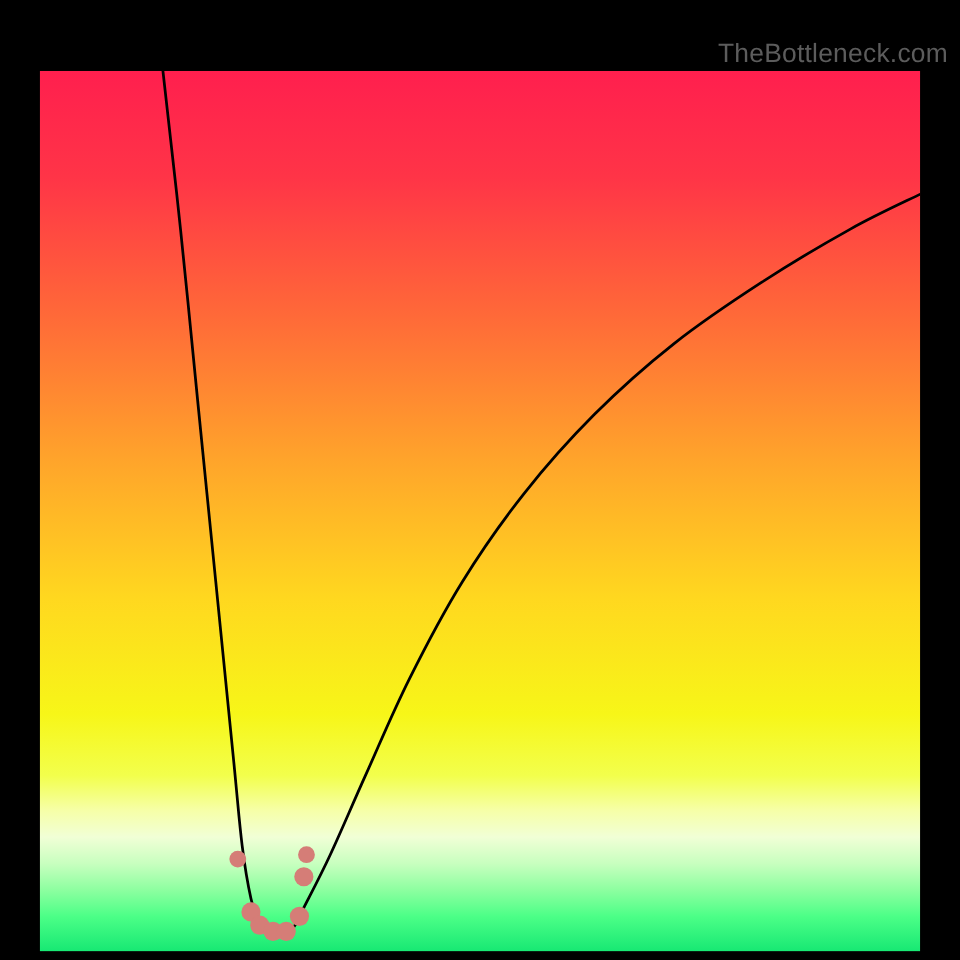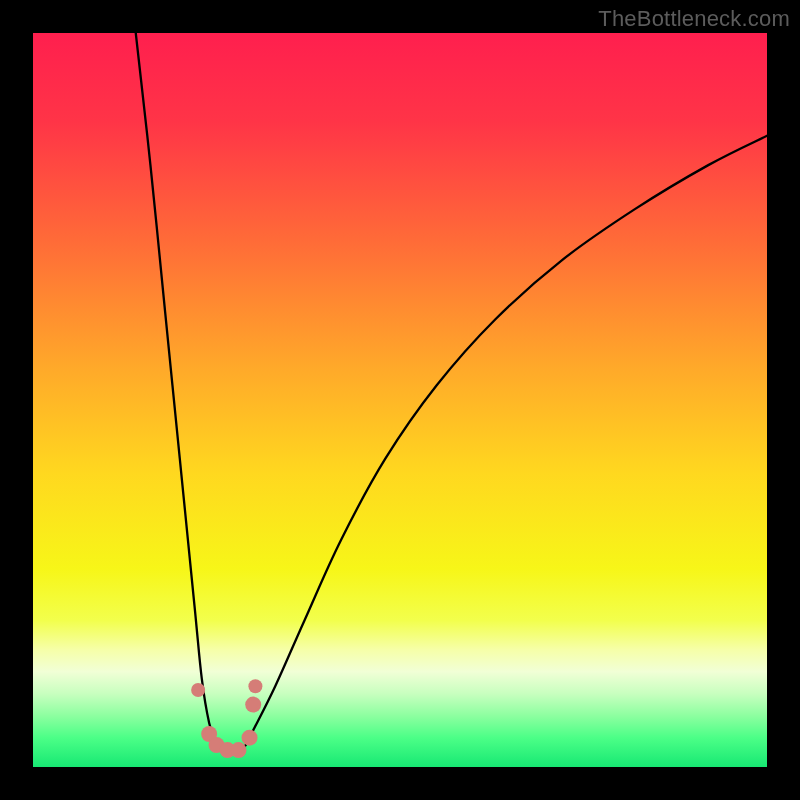--- a/index.html
+++ b/index.html
@@ -8,20 +8,21 @@
     width: 800px;
     height: 800px;
     overflow: hidden;
     background: #000;
     font-family: Arial, Helvetica, sans-serif;
   }
   .frame {
     position: absolute;
     inset: 0;
     background: #000;
+    margin-top: 26px;
   }
   .plot-area {
     position: absolute;
     left: 33px;
     top: 33px;
     width: 734px;
     height: 734px;
     overflow: hidden;
   }
   .gradient-bg {

